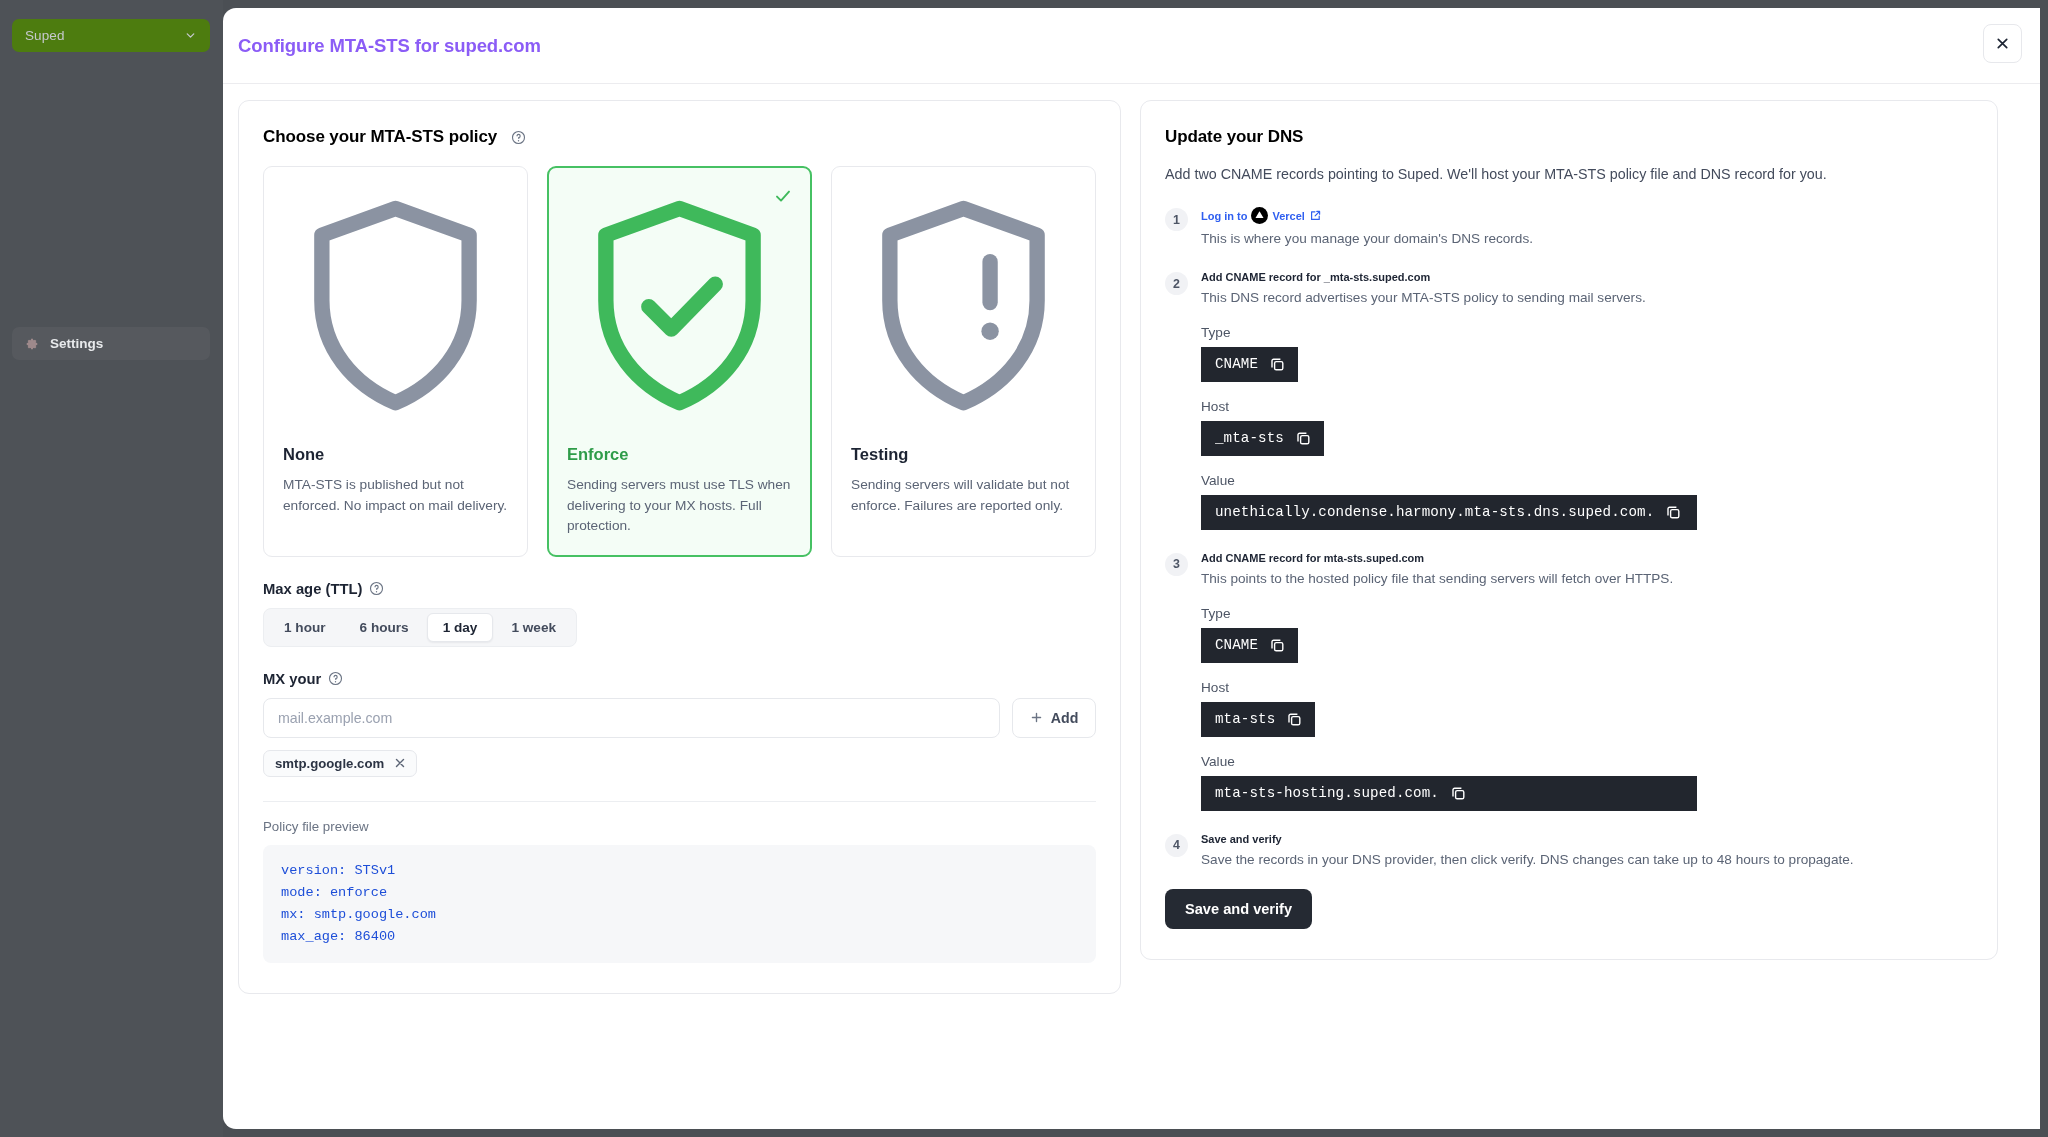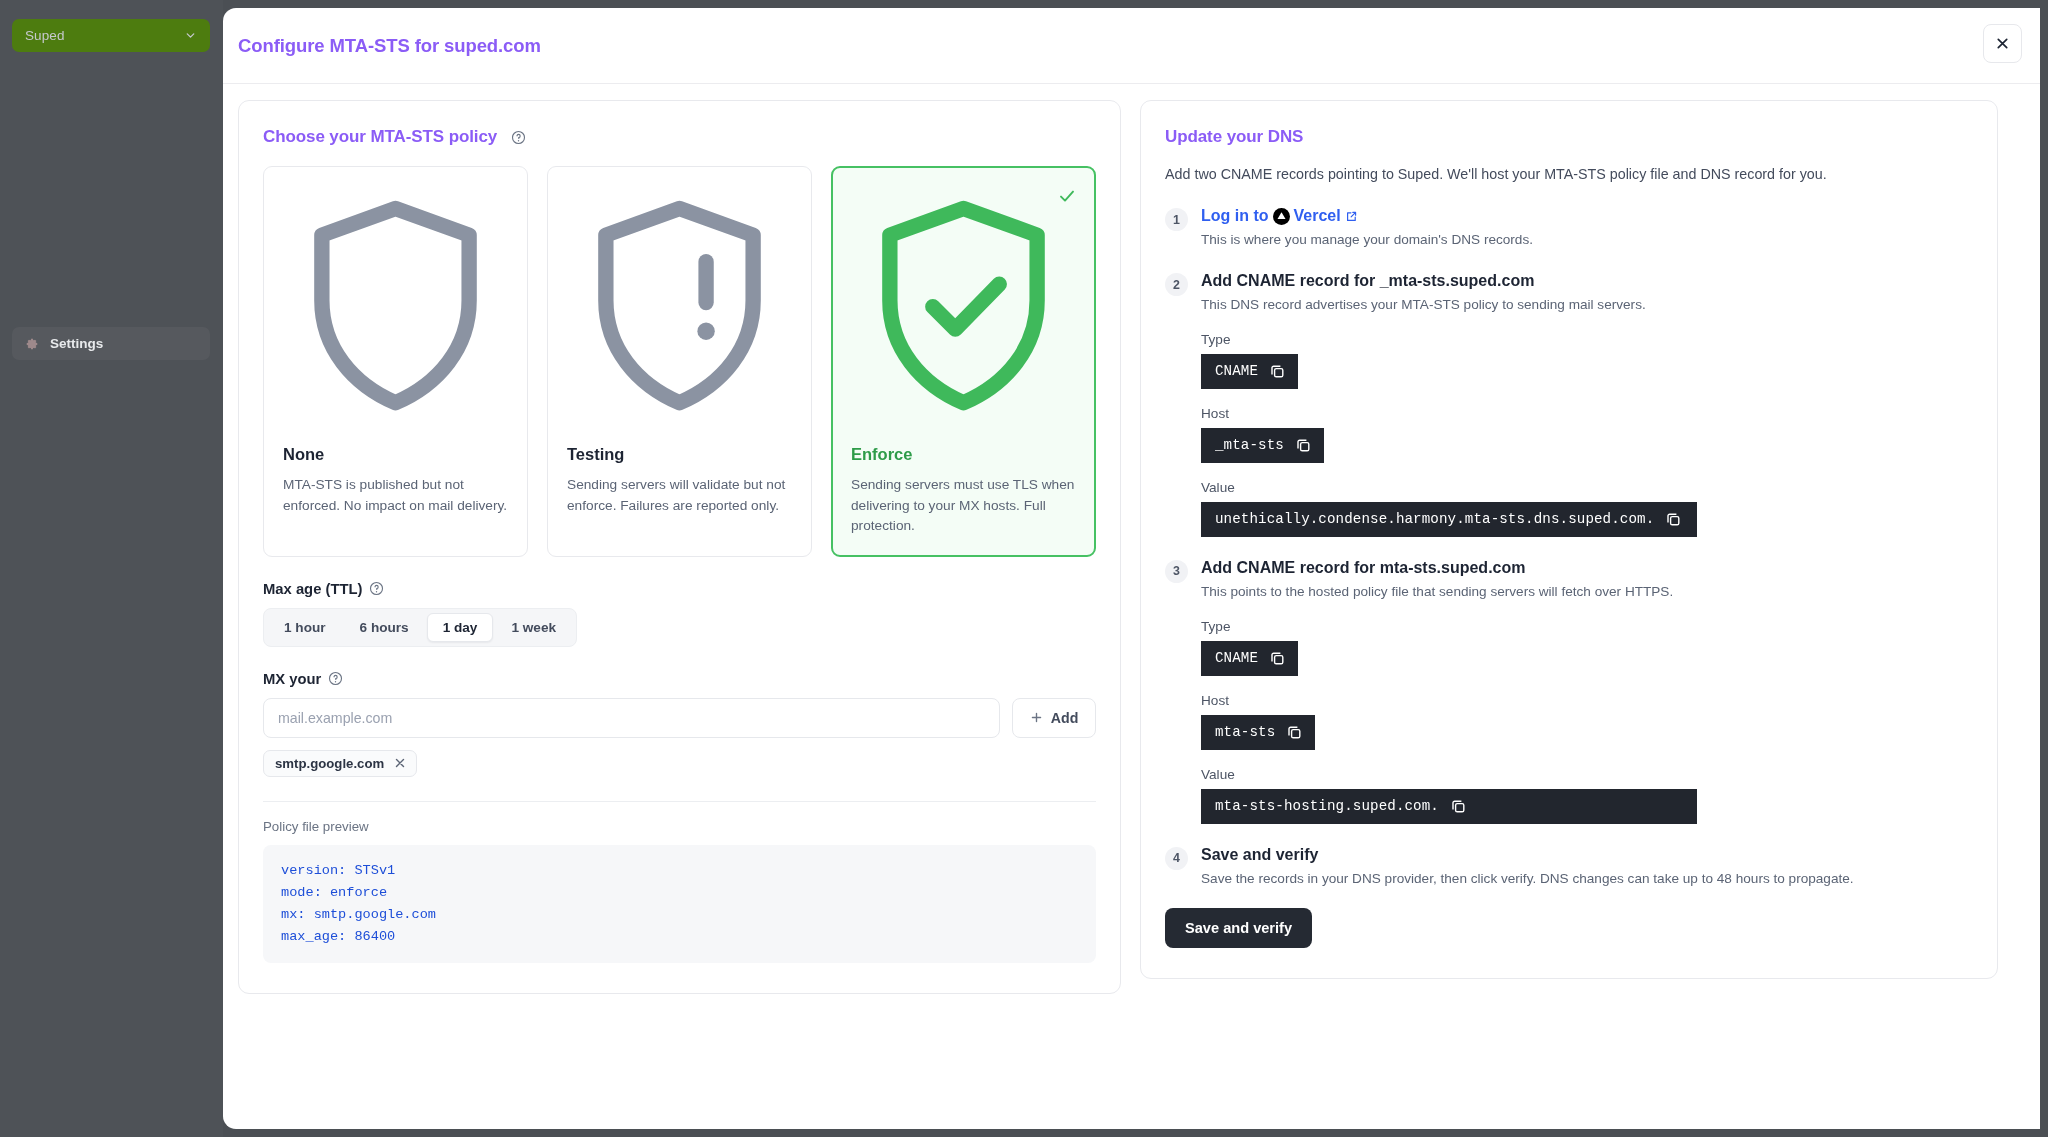--- a/index.html
+++ b/index.html
@@ -80,21 +80,21 @@
 
   .panel {
     border: 1px solid #e8e9ed;
     border-radius: 11px;
     background: #fff;
   }
   .panel-left  { width: 883px; padding: 26px 24px 30px 24px; align-self: flex-start; }
   .panel-right { width: 858px; padding: 26px 24px 30px 24px; align-self: flex-start; }
 
   .panel-h {
-    font-size: 17px; font-weight: 700; color: #8b5cf6;
+    font-size: 17px; font-weight: 700; color: #000000;
     display: flex; align-items: center; gap: 14px;
     letter-spacing: -.1px;
   }
   .help {
     width: 15px; height: 15px; flex: 0 0 auto; cursor: pointer;
   }
   .help svg { display: block; }
 
   
   .policy-row { display: flex; gap: 19px; margin-top: 19px; }
@@ -213,21 +213,21 @@
   .step-num {
     flex: 0 0 auto;
     width: 23px; height: 23px; border-radius: 50%;
     background: #f1f2f5; color: #4d5565;
     font-size: 12.4px; font-weight: 700;
     display: flex; align-items: center; justify-content: center;
     margin-top: 1px;
   }
   .step-body { flex: 1; min-width: 0; }
   .step-title {
-    font-size: 16px; font-weight: 600; color: #1d2433;
+    font-size: 11px; font-weight: 600; color: #1d2433;
     display: flex; align-items: center; gap: 4px; flex-wrap: wrap;
   }
   .step-title.link-title { color: #2f5ff0; font-weight: 600; }
   .link-a { color: #2f5ff0; text-decoration: none; cursor: pointer; }
   .vercel-logo { width: 17px; height: 17px; }
   .vercel-logo svg { display:block; }
   .ext { width: 13px; height: 13px; }
   .ext svg { display:block; }
   .step-desc {
     margin-top: 5px;
@@ -317,49 +317,49 @@
       <div class="policy-row">
 
         <div class="pcard">
           <span class="shield">
             <svg viewBox="0 0 22 24" fill="none" stroke="#8b93a2" stroke-width="1.5" stroke-linejoin="round">
                 <path d="M11 2.2l7.2 2.6v6.4c0 4.6-3 8.2-7.2 10-4.2-1.8-7.2-5.4-7.2-10V4.8z"></path>
               </svg>
           </span>
           <div class="ptitle">None</div>
           <div class="pdesc">MTA-STS is published but not enforced. No impact on mail delivery.</div>
-        </div>
-
-        <div class="pcard">
-          <span class="shield">
-            <svg viewBox="0 0 22 24" fill="none" stroke="#8b93a2" stroke-width="1.5" stroke-linejoin="round">
-                <path d="M11 2.2l7.2 2.6v6.4c0 4.6-3 8.2-7.2 10-4.2-1.8-7.2-5.4-7.2-10V4.8z"></path>
-                <path d="M13.6 7.4v4" stroke-linecap="round"></path>
-                <circle cx="13.6" cy="14.2" r=".85" fill="#8b93a2" stroke="none"></circle>
-              </svg>
-          </span>
-          <div class="ptitle">Testing</div>
-          <div class="pdesc">Sending servers will validate but not enforce. Failures are reported only.</div>
         </div>
 
         <div class="pcard selected">
           <span class="shield">
             <svg viewBox="0 0 22 24" fill="none" stroke="#3fb95b" stroke-width="1.5" stroke-linejoin="round">
                 <path d="M11 2.2l7.2 2.6v6.4c0 4.6-3 8.2-7.2 10-4.2-1.8-7.2-5.4-7.2-10V4.8z"></path>
                 <path d="M8 11.8l2.2 2.2 4.3-4.4" stroke-linecap="round"></path>
               </svg>
           </span>
           <span class="check">
             <svg viewBox="0 0 20 20" fill="none" stroke="#3fb95b" stroke-width="1.9" stroke-linecap="round" stroke-linejoin="round">
                 <path d="M4 10.6l4 4 8-9"></path>
               </svg>
           </span>
           <div class="ptitle">Enforce</div>
           <div class="pdesc">Sending servers must use TLS when delivering to your MX hosts. Full protection.</div>
         </div>
+
+        <div class="pcard">
+          <span class="shield">
+            <svg viewBox="0 0 22 24" fill="none" stroke="#8b93a2" stroke-width="1.5" stroke-linejoin="round">
+                <path d="M11 2.2l7.2 2.6v6.4c0 4.6-3 8.2-7.2 10-4.2-1.8-7.2-5.4-7.2-10V4.8z"></path>
+                <path d="M13.6 7.4v4" stroke-linecap="round"></path>
+                <circle cx="13.6" cy="14.2" r=".85" fill="#8b93a2" stroke="none"></circle>
+              </svg>
+          </span>
+          <div class="ptitle">Testing</div>
+          <div class="pdesc">Sending servers will validate but not enforce. Failures are reported only.</div>
+        </div>
       </div>
 
       
       <div class="field-label">
         <span>Max age (TTL)</span>
         <span class="help">
           <svg viewBox="0 0 16 16" fill="none" stroke="#6b7484" stroke-width="1.2">
               <circle cx="8" cy="8" r="6.4"></circle>
               <path d="M6.4 6.2a1.7 1.7 0 1 1 1.9 1.9v1" stroke-linecap="round"></path>
               <circle cx="8" cy="11.4" r=".75" fill="#6b7484" stroke="none"></circle>

